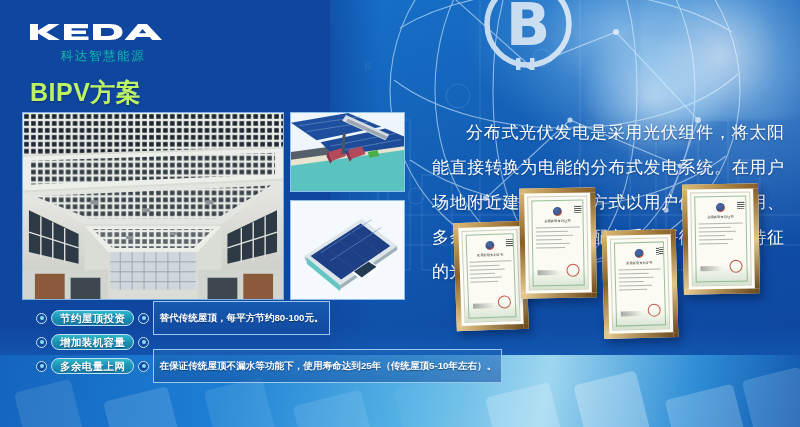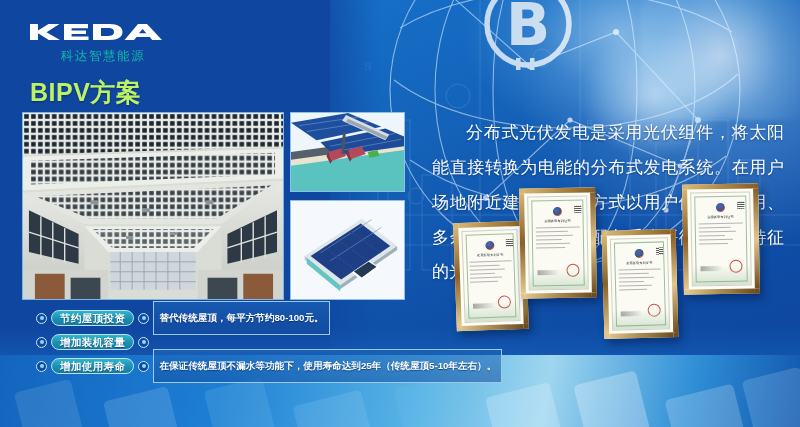--- a/index.html
+++ b/index.html
@@ -494,20 +494,20 @@
     </div>
 
     <div class="brow">
       <span class="dot"></span>
       <span class="pill">增加装机容量</span>
       <span class="dot"></span>
     </div>
 
     <div class="brow">
       <span class="dot"></span>
-      <span class="pill">增加使用寿命</span>
+      <span class="pill">多余电量上网</span>
       <span class="dot"></span>
       <span class="txtbox">在保证传统屋顶不漏水等功能下，使用寿命达到25年（传统屋顶5-10年左右）。</span>
     </div>
 
   </div>
 
 </div>
 
 </body></html>

